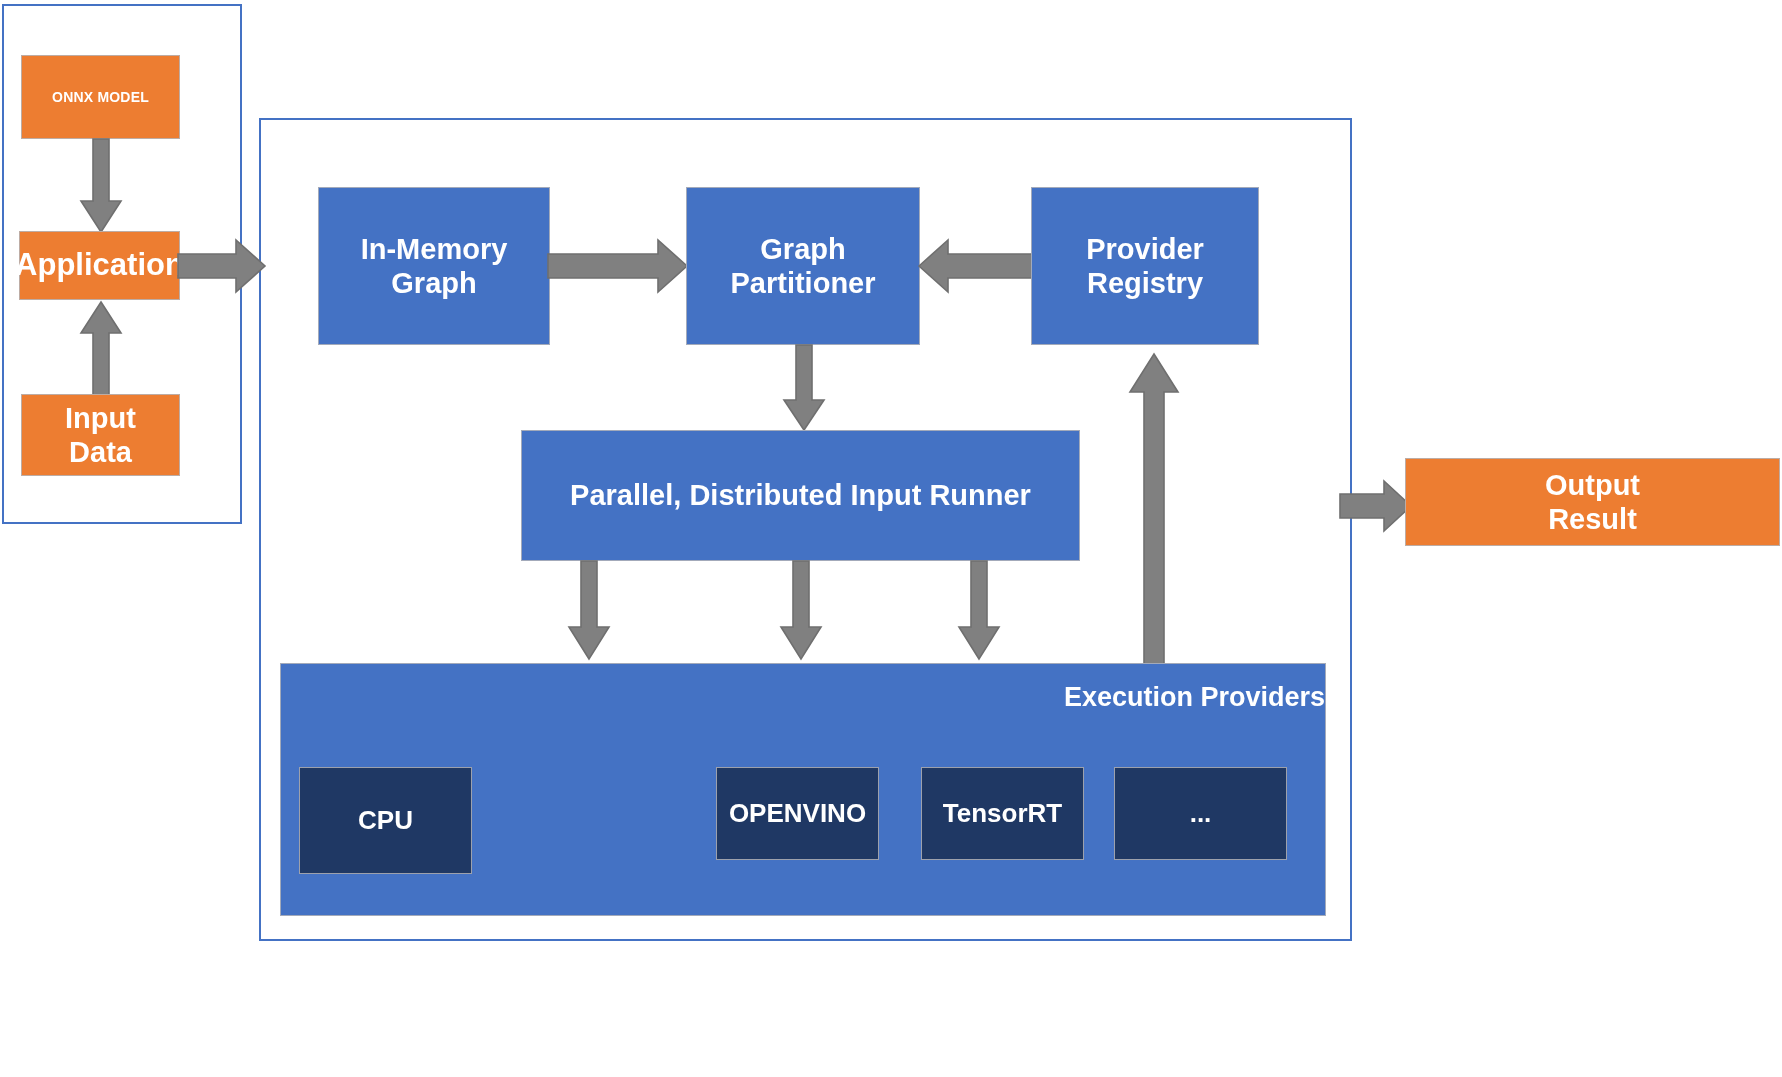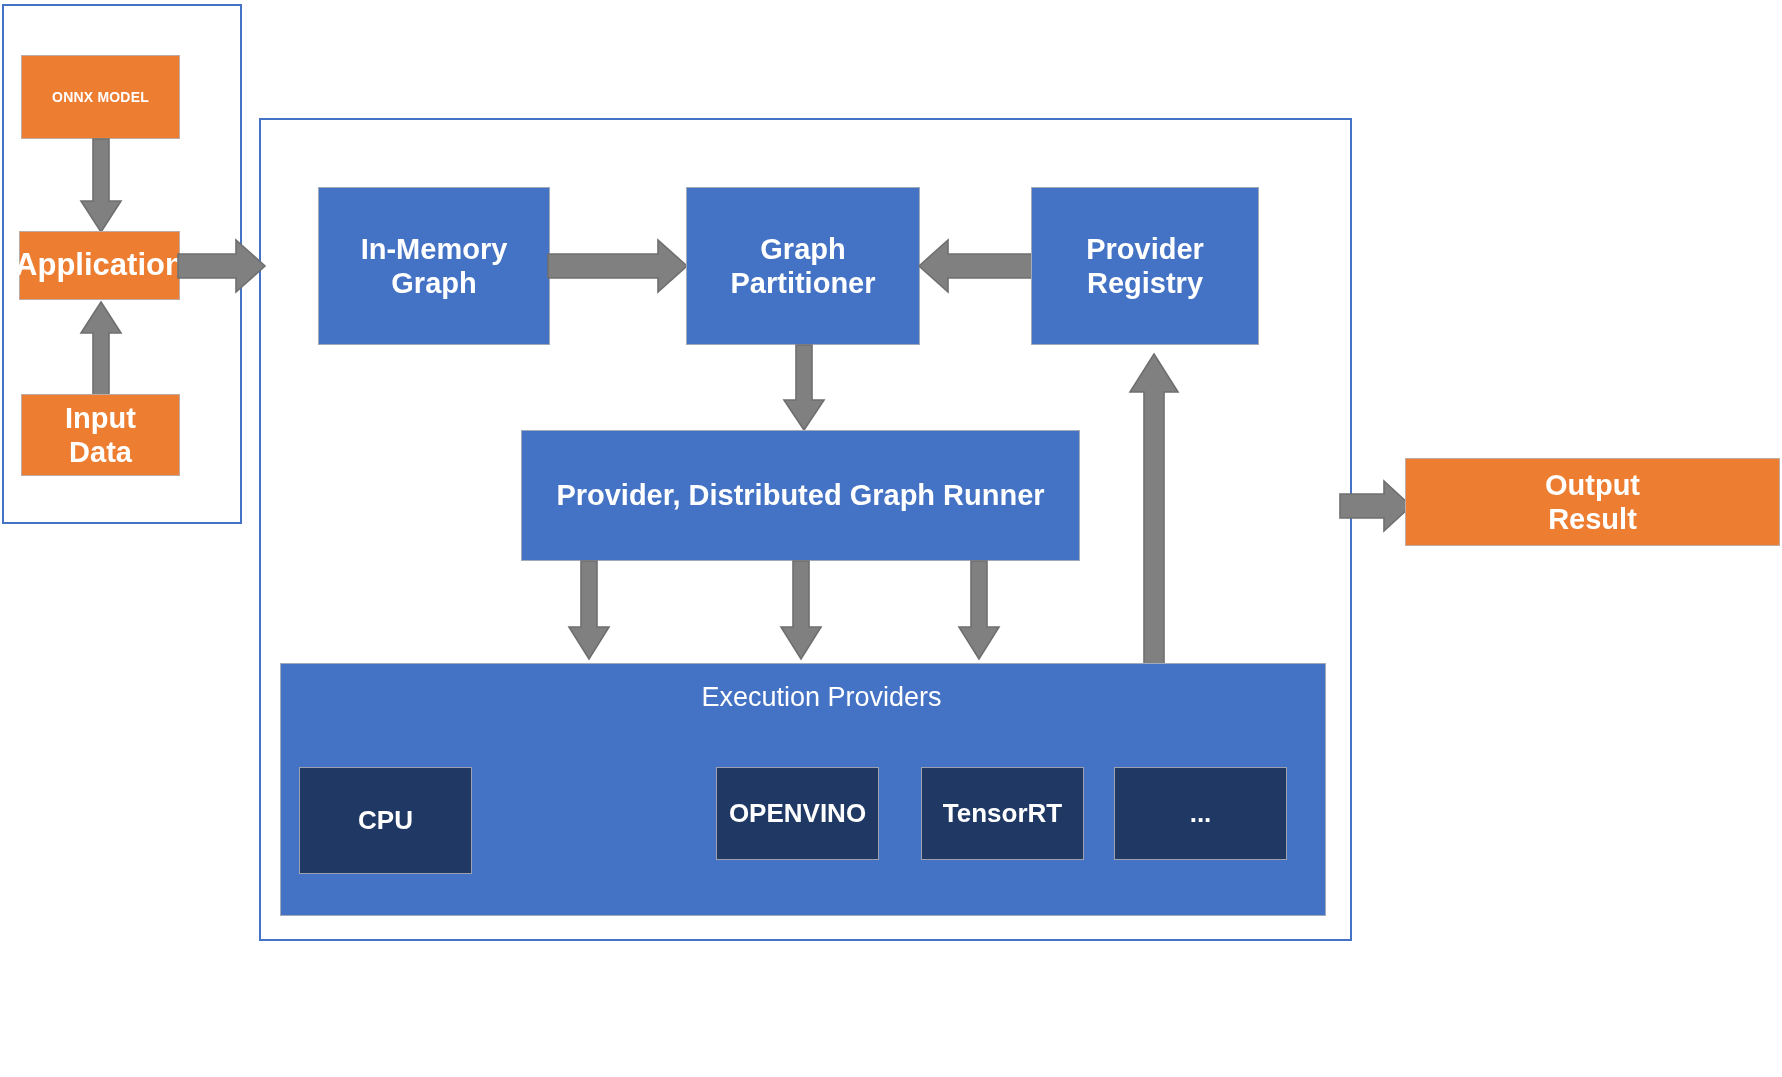--- a/index.html
+++ b/index.html
@@ -54,23 +54,23 @@
 
   .ep-panel{
     position:absolute;
     background:#4472C4;
     border:1px solid rgba(180,180,185,.85);
     box-sizing:border-box;
   }
   .ep-title{
     position:absolute;
     left:0; right:0;
-    text-align:center;
+    text-align:right;
     color:#ffffff;
-    font-weight:normal;
+    font-weight:bold;
     padding-left:37px;
   }
 </style>
 </head>
 <body>
 
 <div id="canvas">
 
   <div class="outline" style="left:2px; top:4px; width:240px; height:520px;"></div>
 
@@ -122,21 +122,21 @@
   <div class="box blue t-node" style="left:1031px; top:187px; width:228px; height:158px; flex-direction:column;">
     <span>Provider</span>
     <span>Registry</span>
   </div>
 
   <svg class="arrow-svg" style="left:783px; top:345px; width:42px; height:86px;" viewBox="0 0 42 86">
     <path d="M13,0 L29,0 L29,55 L41,55 L21,85 L1,55 L13,55 Z"></path>
   </svg>
 
   <div class="box blue t-runner" style="left:521px; top:430px; width:559px; height:131px;">
-    <span>Provider, Distributed Graph Runner</span>
+    <span>Parallel, Distributed Input Runner</span>
   </div>
 
   <svg class="arrow-svg" style="left:568px; top:561px; width:42px; height:99px;" viewBox="0 0 42 99">
     <path d="M13,0 L29,0 L29,66 L41,66 L21,98 L1,66 L13,66 Z"></path>
   </svg>
 
   <svg class="arrow-svg" style="left:780px; top:561px; width:42px; height:99px;" viewBox="0 0 42 99">
     <path d="M13,0 L29,0 L29,66 L41,66 L21,98 L1,66 L13,66 Z"></path>
   </svg>
 

